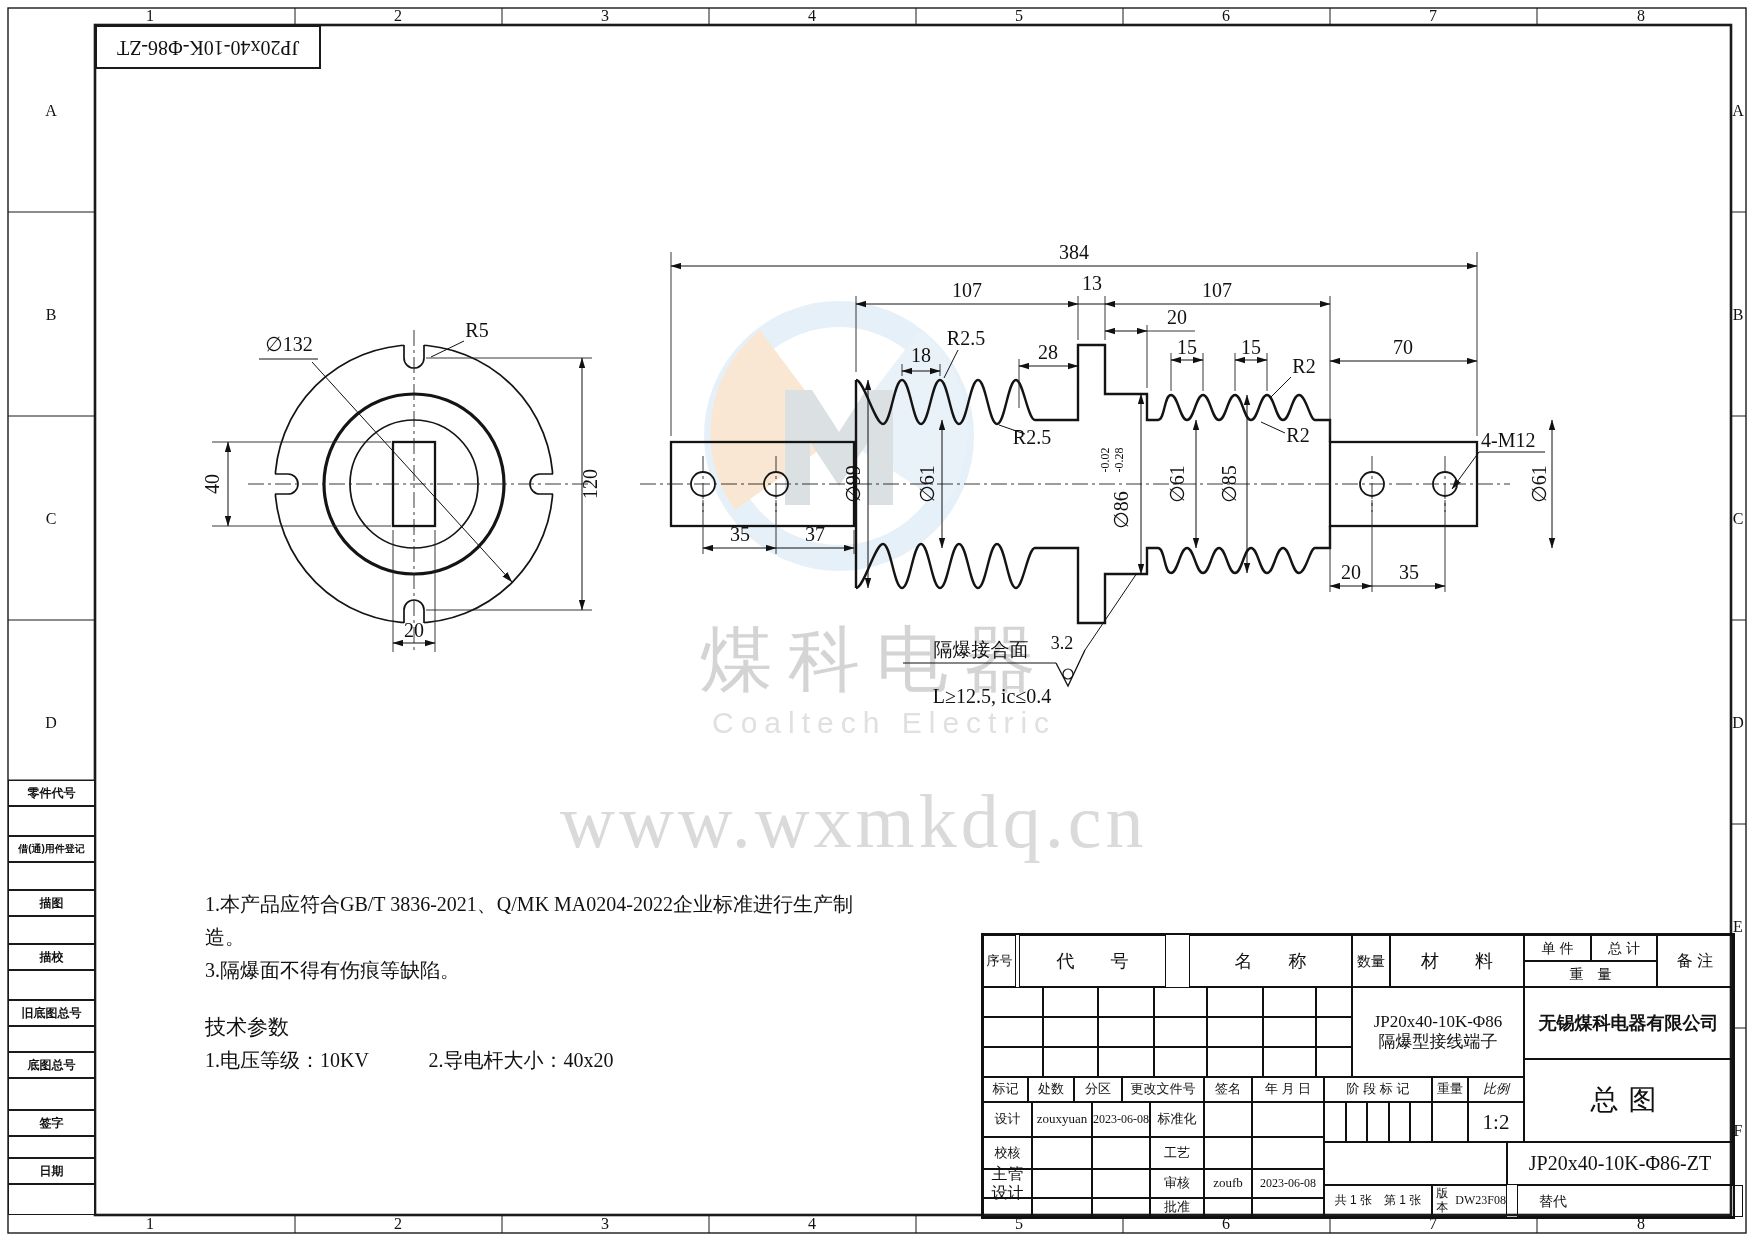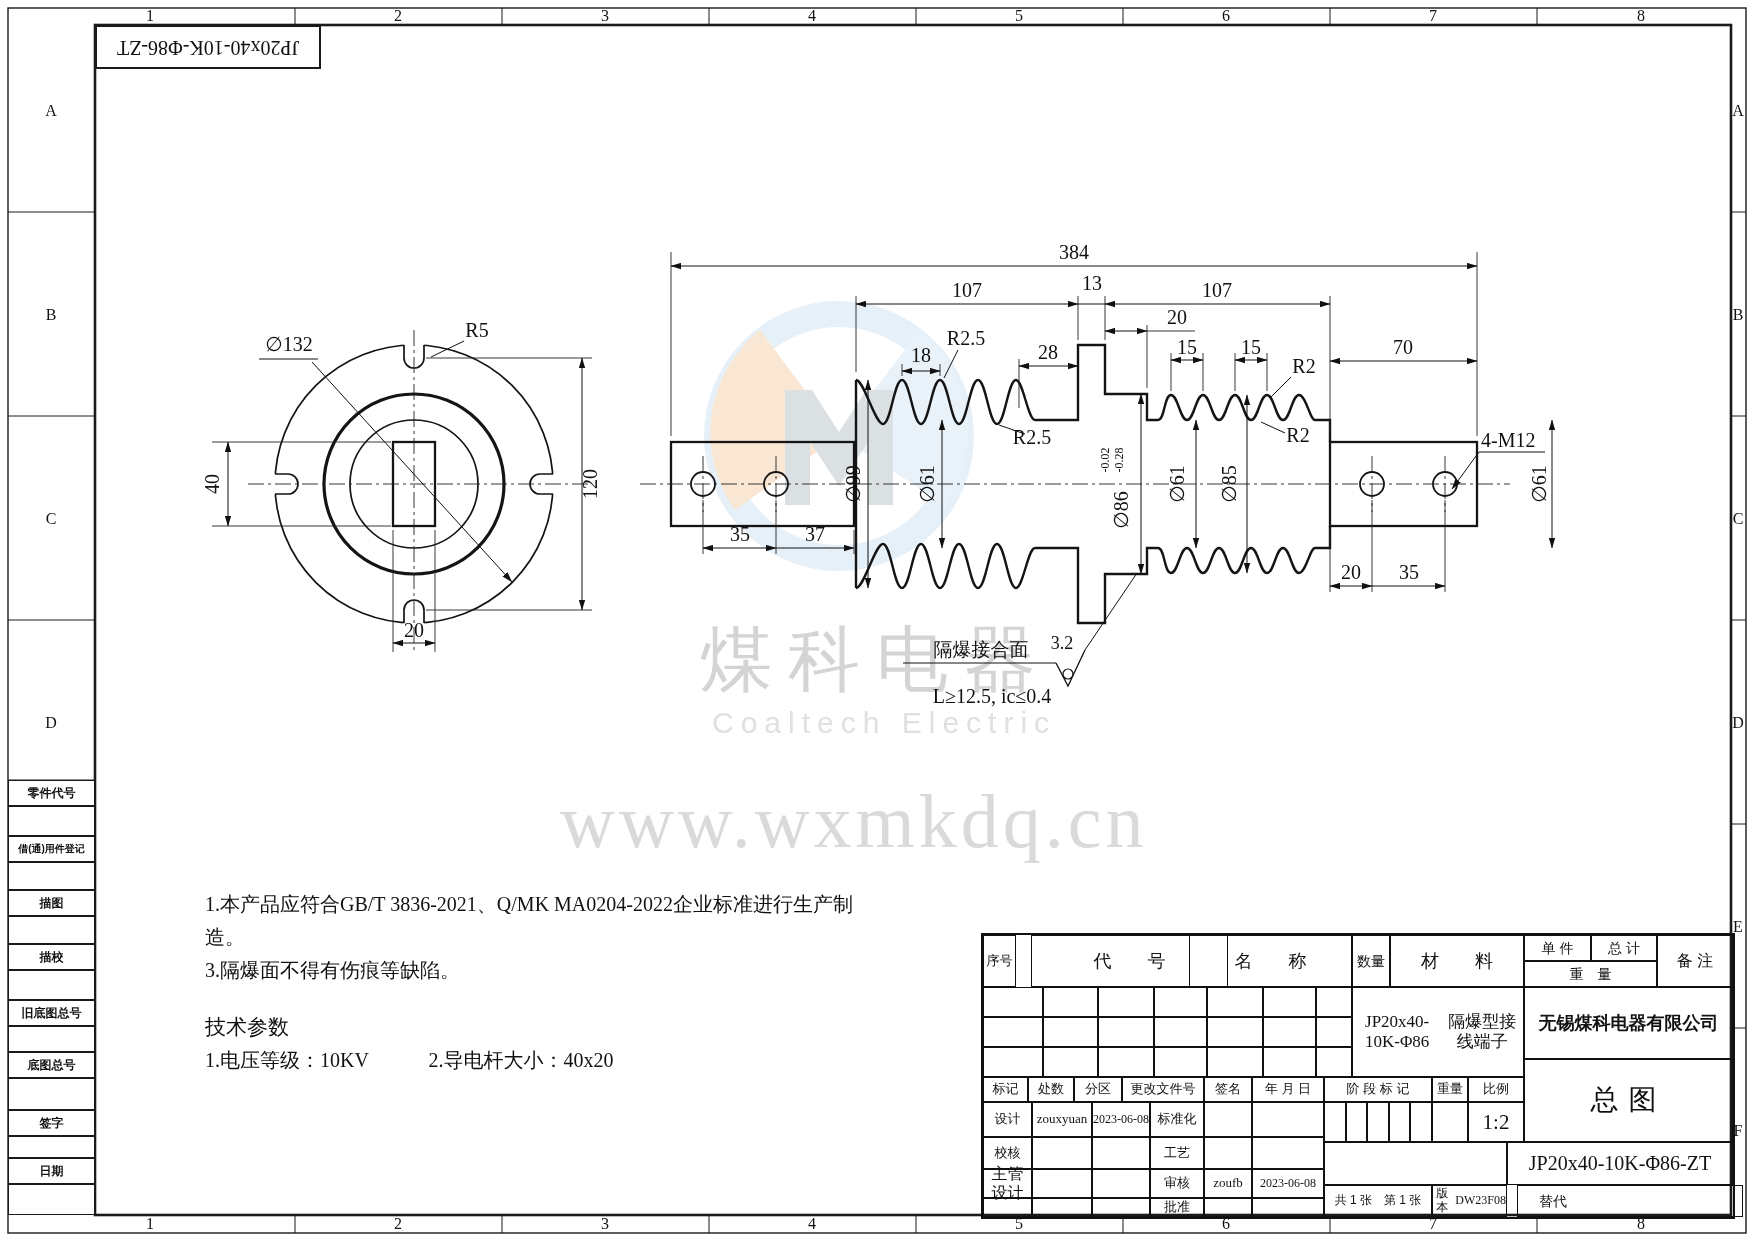--- a/index.html
+++ b/index.html
@@ -313,21 +313,21 @@
   <div class="abs tech">
     <div>1.本产品应符合GB/T 3836-2021、Q/MK MA0204-2022企业标准进行生产制造。</div>
     <div>3.隔爆面不得有伤痕等缺陷。</div>
     <div class="t1 pt">技术参数</div>
     <div>1.电压等级：10KV　　　2.导电杆大小：40x20</div>
   </div>
 
   <div class="abs tb">
 
     <div class="tc" style="left:0;top:0;width:33px;height:52px;font-size:13px;">序号</div>
-    <div class="tc" style="left:48px;top:0;width:197px;height:52px;font-size:18px;">代　　号</div>
+    <div class="tc" style="left:36px;top:0;width:147px;height:52px;font-size:18px;">代　　号</div>
     <div class="tc" style="left:206px;top:0;width:163px;height:52px;font-size:18px;">名　　称</div>
     <div class="tc" style="left:369px;top:0;width:38px;height:52px;font-size:14px;">数量</div>
     <div class="tc" style="left:407px;top:0;width:134px;height:52px;font-size:18px;">材　　料</div>
     <div class="tc" style="left:541px;top:0;width:67px;height:26px;font-size:14px;">单 件</div>
     <div class="tc" style="left:608px;top:0;width:66px;height:26px;font-size:14px;">总 计</div>
     <div class="tc" style="left:541px;top:26px;width:133px;height:26px;font-size:14px;">重　量</div>
     <div class="tc" style="left:674px;top:0;width:76px;height:52px;font-size:16px;">备 注</div>
 
     <div id="bom-grid">
         <div class="tc" style="left: 0px; top: 52px; width: 60px; height: 30px;"></div>
@@ -346,21 +346,21 @@
         <div class="tc" style="left: 333px; top: 82px; width: 36px; height: 30px;"></div>
         <div class="tc" style="left: 0px; top: 112px; width: 60px; height: 30px;"></div>
         <div class="tc" style="left: 60px; top: 112px; width: 55px; height: 30px;"></div>
         <div class="tc" style="left: 115px; top: 112px; width: 56px; height: 30px;"></div>
         <div class="tc" style="left: 171px; top: 112px; width: 53px; height: 30px;"></div>
         <div class="tc" style="left: 224px; top: 112px; width: 56px; height: 30px;"></div>
         <div class="tc" style="left: 280px; top: 112px; width: 53px; height: 30px;"></div>
         <div class="tc" style="left: 333px; top: 112px; width: 36px; height: 30px;"></div>
       </div>
 
-    <div class="tc" style="left:369px;top:52px;width:172px;height:90px;font-size:17px;">
+    <div class="tc" style="left:369px;top:52px;width:172px;height:90px;flex-direction:column;font-size:17px;">
       <div class="serif">JP20x40-10K-Φ86</div>
       <div>隔爆型接线端子</div>
     </div>
 
     <div class="tc" style="left:541px;top:52px;width:209px;height:72px;font-size:18px;font-weight:600;">无锡煤科电器有限公司</div>
     <div class="tc" style="left:541px;top:124px;width:209px;height:83px;font-size:28px;letter-spacing:10px;">总图</div>
     <div class="tc" style="left:341px;top:207px;width:183px;height:43px;"></div>
     <div class="tc serif" style="left:524px;top:207px;width:226px;height:43px;font-size:20px;">JP20x40-10K-Φ86-ZT</div>
 
     <div class="tc" style="left:0;top:142px;width:45px;height:25px;font-size:13px;">标记</div>
@@ -390,21 +390,21 @@
     <div class="tc serif" style="left:269px;top:234px;width:72px;height:29px;font-size:12px;">2023-06-08</div>
     <div class="tc" style="left:0;top:263px;width:49px;height:19px;"></div>
     <div class="tc" style="left:49px;top:263px;width:60px;height:19px;"></div>
     <div class="tc" style="left:109px;top:263px;width:58px;height:19px;"></div>
     <div class="tc" style="left:167px;top:263px;width:54px;height:19px;font-size:13px;">批准</div>
     <div class="tc" style="left:221px;top:263px;width:48px;height:19px;"></div>
     <div class="tc" style="left:269px;top:263px;width:72px;height:19px;"></div>
 
     <div class="tc" style="left:341px;top:142px;width:108px;height:25px;font-size:13px;">阶 段 标 记</div>
     <div class="tc" style="left:449px;top:142px;width:36px;height:25px;font-size:13px;">重量</div>
-    <div class="tc" style="left:485px;top:142px;width:56px;height:25px;font-size:13px;">比例</div>
+    <div class="tc" style="left:485px;top:142px;width:56px;height:25px;font-size:13px;font-style:italic;">比例</div>
     <div id="stage-boxes">
         <div class="tc" style="left: 341px; top: 167px; width: 21.6px; height: 40px;"></div>
         <div class="tc" style="left: 362.6px; top: 167px; width: 21.6px; height: 40px;"></div>
         <div class="tc" style="left: 384.2px; top: 167px; width: 21.6px; height: 40px;"></div>
         <div class="tc" style="left: 405.8px; top: 167px; width: 21.6px; height: 40px;"></div>
         <div class="tc" style="left: 427.4px; top: 167px; width: 21.6px; height: 40px;"></div>
       </div>
     <div class="tc" style="left:449px;top:167px;width:36px;height:40px;"></div>
     <div class="tc serif" style="left:485px;top:167px;width:56px;height:40px;font-size:21px;">1:2</div>
 

